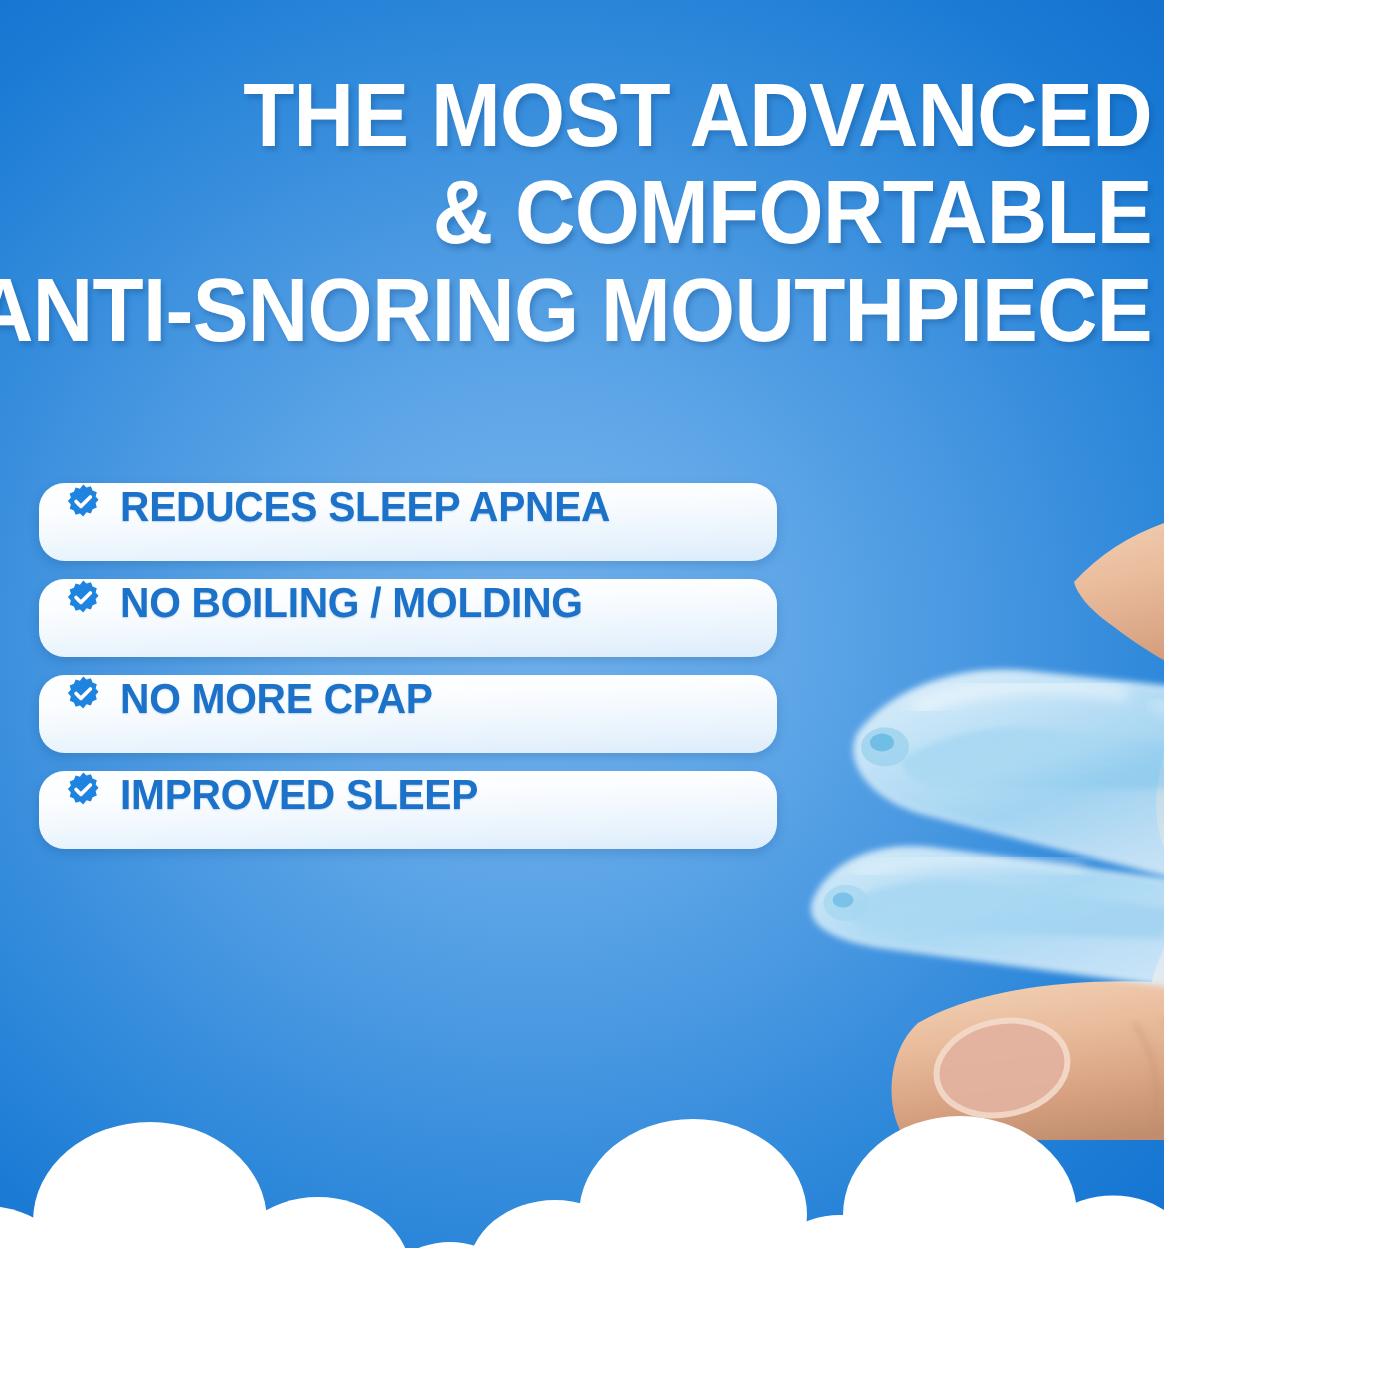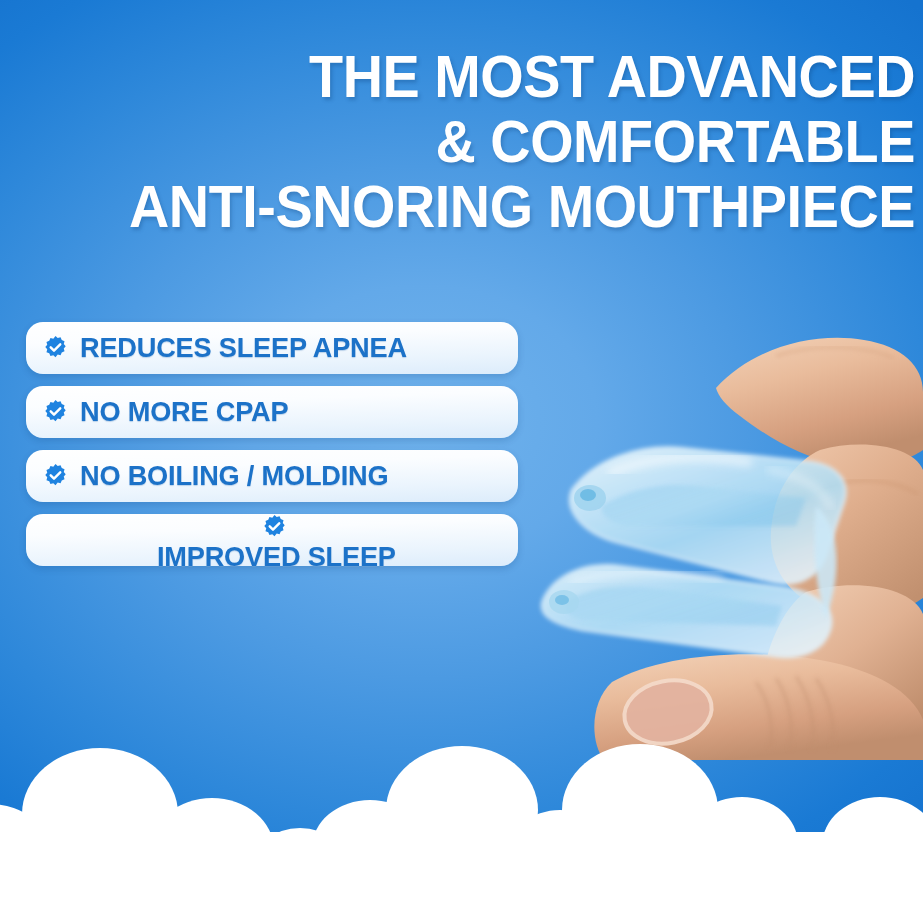--- a/index.html
+++ b/index.html
@@ -5,21 +5,21 @@
 <style>
   * { margin:0; padding:0; box-sizing:border-box; }
   html, body {
     width:923px; height:918px;
     font-family:"Liberation Sans", sans-serif;
     overflow:hidden; background:#fff;
   }
 
   #poster {
     position:relative;
-    width:923px; height:918px;
+    width:776px; height:918px;
     overflow:hidden;
     background:
       radial-gradient(ellipse 78% 62% at 46% 46%,
         #6FB2EC 0%, #63A9E9 24%, #4C9AE2 45%, #2E88DA 70%, #1A7AD4 88%, #1573CF 100%);
   }
 
   
   #headline {
     position:absolute;
     top:44px; right:8px;
@@ -41,26 +41,26 @@
   #features {
     position:absolute;
     left:26px; top:322px;
     width:492px;
   }
   .pill {
     position:relative;
     width:492px; height:52px;
     margin-bottom:12px;
     border-radius:17px;
-    display:flex; align-items:center;
+    display:flex; align-items:flex-start;
     padding-left:16px;
     background:linear-gradient(178deg,#ffffff 0%,#fbfdff 32%,#eaf4fd 72%,#dcecfb 100%);
     box-shadow:0 3px 7px rgba(10,60,120,0.20);
   }
-  .pill:last-child { margin-bottom:5px;flex-direction:column; }
+  .pill:last-child { margin-bottom:5px; }
 
   .badge {
     flex:0 0 auto;
     width:27px; height:27px;
     margin-right:11px;
     position:relative;
   }
   .badge svg { display:block; width:27px; height:27px; }
 
   .pill-label {
@@ -114,31 +114,31 @@
       <span class="pill-label">REDUCES SLEEP APNEA</span>
     </div>
 
     <div class="pill">
       <span class="badge">
         <svg viewBox="0 0 32 32" aria-hidden="true">
           <path fill="#1F83E0" d="M16 1.2l2.6 2.3 3.4-.9 1.4 3.3 3.3 1.4-.9 3.4 2.3 2.6-2.3 2.6.9 3.4-3.3 1.4-1.4 3.3-3.4-.9L16 26.4l-2.6-2.3-3.4.9-1.4-3.3-3.3-1.4.9-3.4L3.9 14.3l2.3-2.6-.9-3.4 3.3-1.4 1.4-3.3 3.4.9z"></path>
           <path fill="none" stroke="#FFFFFF" stroke-width="2.9" stroke-linecap="round" stroke-linejoin="round" d="M10.3 14.6l3.9 3.9 7.4-7.4"></path>
         </svg>
       </span>
+      <span class="pill-label">NO BOILING / MOLDING</span>
+    </div>
+
+    <div class="pill">
+      <span class="badge">
+        <svg viewBox="0 0 32 32" aria-hidden="true">
+          <path fill="#1F83E0" d="M16 1.2l2.6 2.3 3.4-.9 1.4 3.3 3.3 1.4-.9 3.4 2.3 2.6-2.3 2.6.9 3.4-3.3 1.4-1.4 3.3-3.4-.9L16 26.4l-2.6-2.3-3.4.9-1.4-3.3-3.3-1.4.9-3.4L3.9 14.3l2.3-2.6-.9-3.4 3.3-1.4 1.4-3.3 3.4.9z"></path>
+          <path fill="none" stroke="#FFFFFF" stroke-width="2.9" stroke-linecap="round" stroke-linejoin="round" d="M10.3 14.6l3.9 3.9 7.4-7.4"></path>
+        </svg>
+      </span>
       <span class="pill-label">NO MORE CPAP</span>
-    </div>
-
-    <div class="pill">
-      <span class="badge">
-        <svg viewBox="0 0 32 32" aria-hidden="true">
-          <path fill="#1F83E0" d="M16 1.2l2.6 2.3 3.4-.9 1.4 3.3 3.3 1.4-.9 3.4 2.3 2.6-2.3 2.6.9 3.4-3.3 1.4-1.4 3.3-3.4-.9L16 26.4l-2.6-2.3-3.4.9-1.4-3.3-3.3-1.4.9-3.4L3.9 14.3l2.3-2.6-.9-3.4 3.3-1.4 1.4-3.3 3.4.9z"></path>
-          <path fill="none" stroke="#FFFFFF" stroke-width="2.9" stroke-linecap="round" stroke-linejoin="round" d="M10.3 14.6l3.9 3.9 7.4-7.4"></path>
-        </svg>
-      </span>
-      <span class="pill-label">NO BOILING / MOLDING</span>
     </div>
 
 
     <div class="pill">
       <span class="badge">
         <svg viewBox="0 0 32 32" aria-hidden="true">
           <path fill="#1F83E0" d="M16 1.2l2.6 2.3 3.4-.9 1.4 3.3 3.3 1.4-.9 3.4 2.3 2.6-2.3 2.6.9 3.4-3.3 1.4-1.4 3.3-3.4-.9L16 26.4l-2.6-2.3-3.4.9-1.4-3.3-3.3-1.4.9-3.4L3.9 14.3l2.3-2.6-.9-3.4 3.3-1.4 1.4-3.3 3.4.9z"></path>
           <path fill="none" stroke="#FFFFFF" stroke-width="2.9" stroke-linecap="round" stroke-linejoin="round" d="M10.3 14.6l3.9 3.9 7.4-7.4"></path>
         </svg>
       </span>

